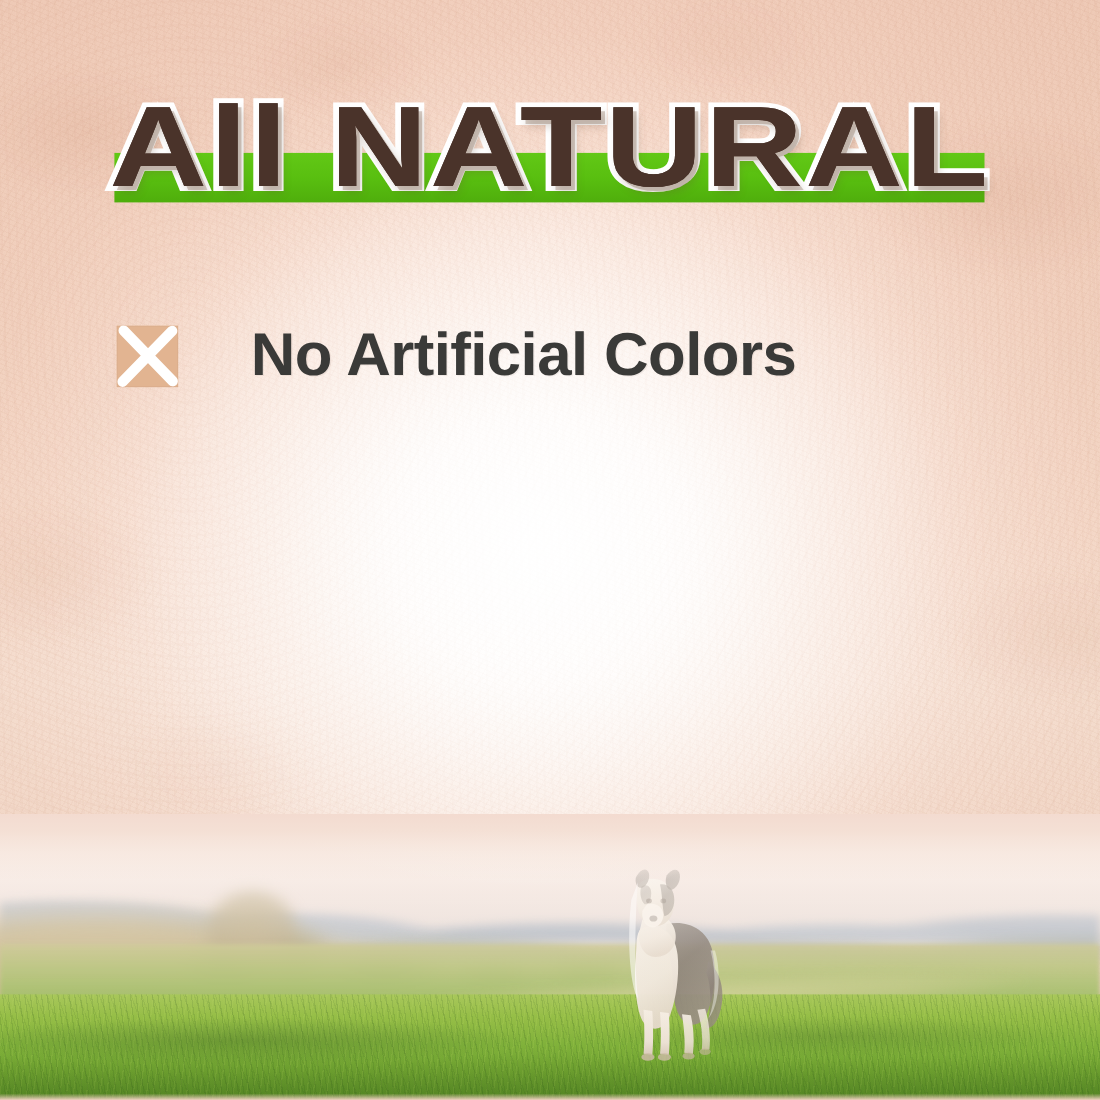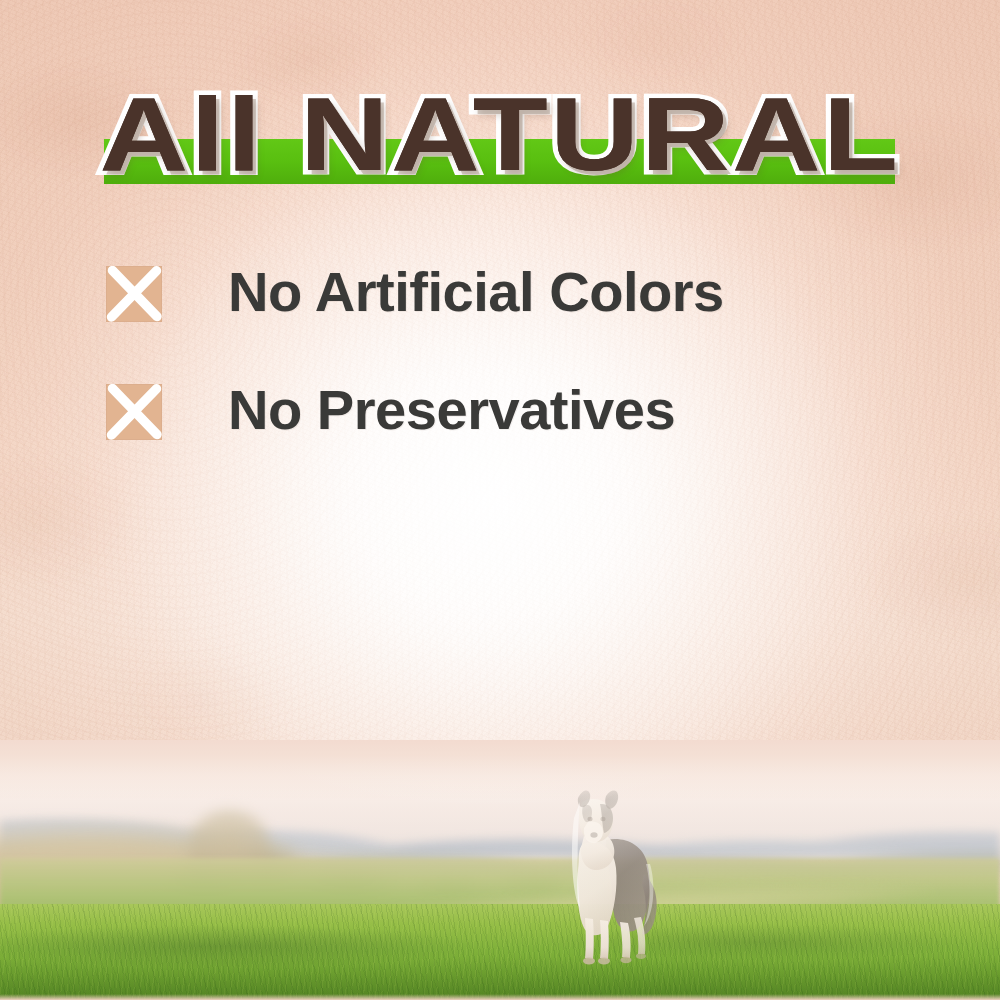--- a/index.html
+++ b/index.html
@@ -139,21 +139,21 @@
   .claims {
     position: absolute;
     left: 106px;
     top: 263px;
     width: 820px;
   }
   .claim-row {
     position: relative;
     height: 118px;
     display: flex;
-    align-items: flex-start;
+    align-items: center;
   }
   .claim-box {
     position: relative;
     flex: 0 0 auto;
     width: 56px;
     height: 56px;
     margin-top: 3px;
     background: #e2b491;
     box-shadow: inset 0 0 0 1px rgba(215,170,139,0.55);
   }
@@ -392,29 +392,20 @@
       <div class="claim-box">
         <svg viewBox="0 0 56 56" xmlns="http://www.w3.org/2000/svg" aria-hidden="true">
           <path d="M6.5 4.5 L51 50.5" stroke="#ffffff" stroke-width="9.5" stroke-linecap="round" fill="none"></path>
           <path d="M50.5 4.8 L5.5 51" stroke="#ffffff" stroke-width="9.5" stroke-linecap="round" fill="none"></path>
         </svg>
       </div>
       <div class="claim-label">No Artificial Colors</div>
     </div>
 
 
-    <div class="claim-row">
-      <div class="claim-box">
-        <svg viewBox="0 0 56 56" xmlns="http://www.w3.org/2000/svg" aria-hidden="true">
-          <path d="M6.5 4.5 L51 50.5" stroke="#ffffff" stroke-width="9.5" stroke-linecap="round" fill="none"></path>
-          <path d="M50.5 4.8 L5.5 51" stroke="#ffffff" stroke-width="9.5" stroke-linecap="round" fill="none"></path>
-        </svg>
-      </div>
-      <div class="claim-label">No Preservatives</div>
-    </div>
 
 
   </div>
 
   <div class="photo">
     <div class="photo-inner">
       <div class="sky"></div>
       <div class="ridge ridge-far"></div>
       <div class="ridge ridge-mid"></div>
       <div class="hill-ochre"></div>

